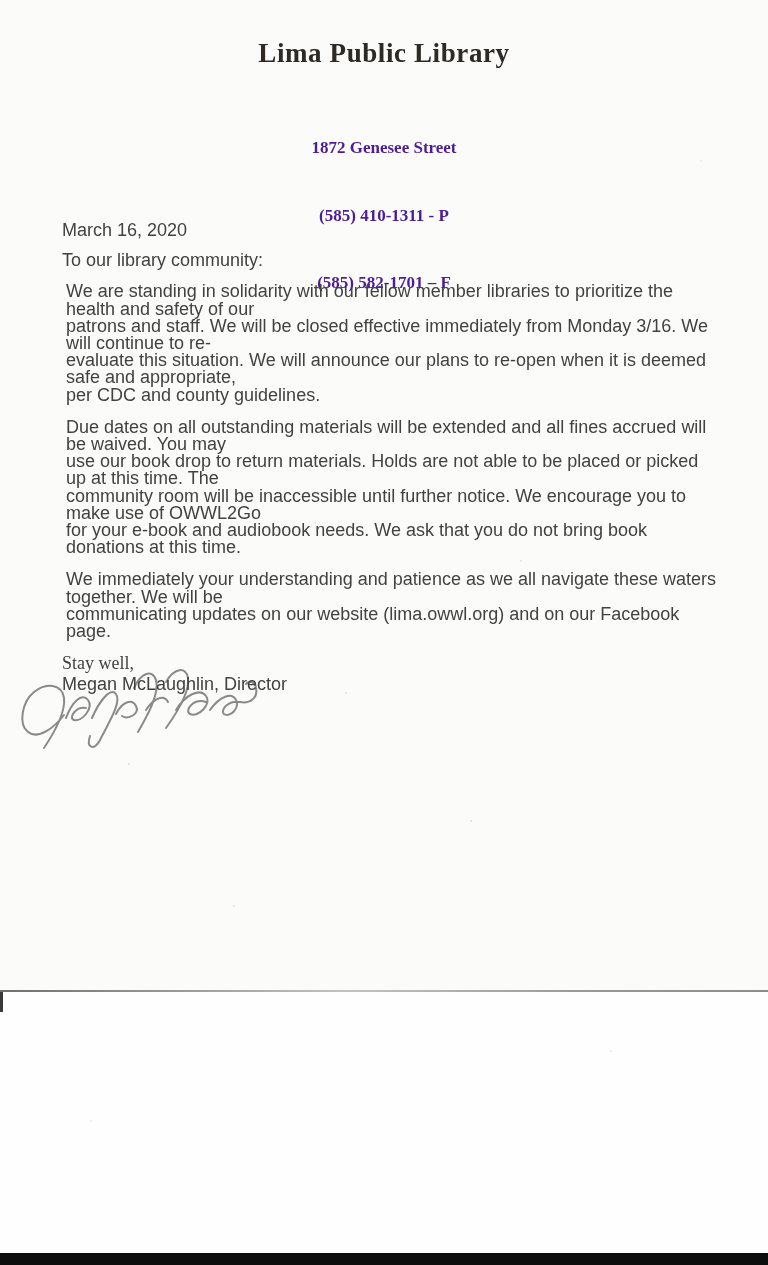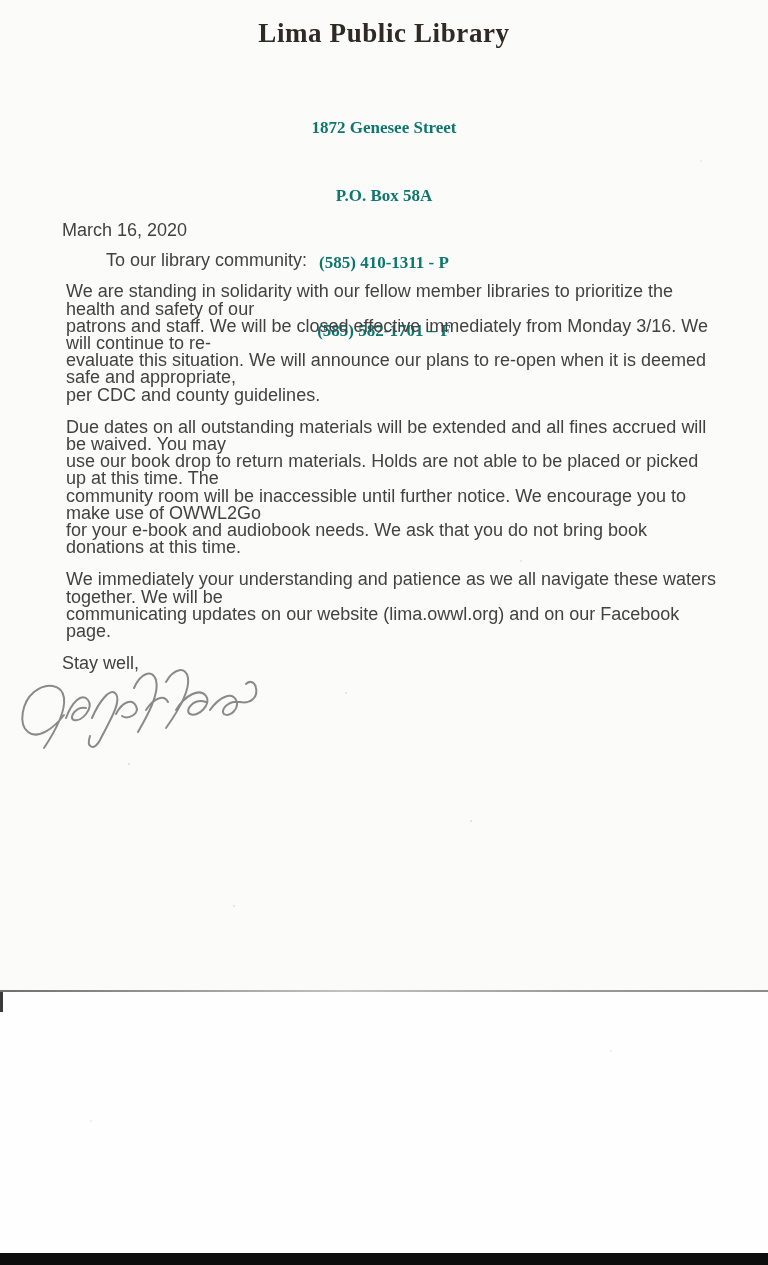--- a/index.html
+++ b/index.html
@@ -9,49 +9,49 @@
     position: relative;
     overflow: hidden;
     background: #fefefe;
     font-family: "Liberation Sans", sans-serif;
   }
   .page {
     position: absolute; top: 0; left: 0;
     width: 768px; height: 991px;
     background: #fbfbf9;
   }
-  .letterhead { text-align: center; padding-top: 18px; color: #2f2b26; }
+  .letterhead { text-align: center; padding-top: 38px; color: #2f2b26; }
   .title {
     font-family: "Liberation Serif", serif;
     font-weight: bold;
     font-size: 27px;
     letter-spacing: 0.6px;
     color: #2e2a25;
   }
   .address {
     margin-top: 23px;
     font-family: "Liberation Serif", serif;
     font-weight: bold;
     font-size: 17px;
     line-height: 22.5px;
-    color: #0f766e;
+    color: #4c1d95;
     white-space: pre-wrap;
   }
   .letter-body {
     position: absolute;
     top: 222px; left: 62px;
     width: 660px;
     font-size: 18px;
     line-height: 17.2px;
     color: #424242;
   }
   .date-line { margin-bottom: 13px; }
-  .salutation { margin-bottom: 14px; margin-left: 44px; }
+  .salutation { margin-bottom: 14px; }
   .letter-body p { margin: 0 0 15px 4px; white-space: pre-wrap; }
-  .closing { margin-bottom: 4px; }
+  .closing { margin-bottom: 4px; font-family: Liberation Serif, serif; }
   .signature-area { position: relative; height: 46px; }
   .signature-svg {
     position: absolute;
     left: -46px; top: -16px;
     pointer-events: none;
   }
   .signer-name { position: relative; z-index: 2; }
   .fold-line {
     position: absolute; top: 990px; left: 0;
     width: 768px; height: 2px;
@@ -85,21 +85,20 @@
 <body>
 
 <div class="scan">
 
   <div class="page">
 
     <div class="letterhead">
       <div class="title">Lima Public Library</div>
       <div class="address">
         <div>1872 Genesee Street</div>
-        <div>P.O. Box 58A</div>
         <div>(585) 410-1311 - P</div>
         <div>(585) 582-1701 – F</div>
       </div>
     </div>
 
     <div class="letter-body">
       <div class="date-line">March 16, 2020</div>
       <div class="salutation">To our library community:</div>
 
       <p>We are standing in solidarity with our fellow member libraries to prioritize the health and safety of our
@@ -122,20 +121,21 @@
             <path d="M50,58 C56,42 66,32 72,40 C78,48 66,62 58,60 C52,58 60,46 70,48"></path>
             <path d="M76,58 C82,44 94,26 100,34 C106,42 92,64 84,80 C78,91 70,88 74,76"></path>
             <path d="M100,54 C106,42 116,38 120,46 C124,54 112,60 106,56"></path>
             <path d="M118,28 C124,14 136,8 140,20 C144,34 130,58 122,72"></path>
             <path d="M130,50 C138,38 148,34 152,42"></path>
             <path d="M150,22 C158,8 170,6 172,18 C174,32 160,54 150,68"></path>
             <path d="M160,50 C170,34 184,28 190,36 C196,44 182,58 174,54 C168,50 178,38 190,42"></path>
             <path d="M194,50 C204,36 216,32 220,40 C224,48 214,58 208,54 C204,50 212,40 224,42 C234,44 242,38 240,28 C239,22 234,20 230,24"></path>
           </g>
         </svg>
+        <div class="signer-name">Megan McLaughlin, Director</div>
       </div>
     </div>
 
   </div>
 
   <div class="below-fold"></div>
   <div class="fold-line"></div>
   <div class="edge-tick"></div>
   <div class="scan-noise"></div>
   <div class="scan-strip"></div>

